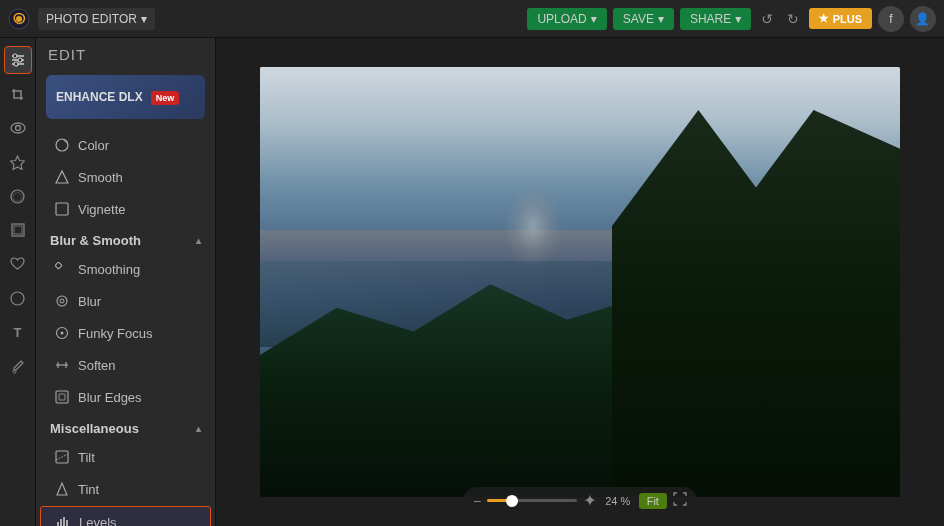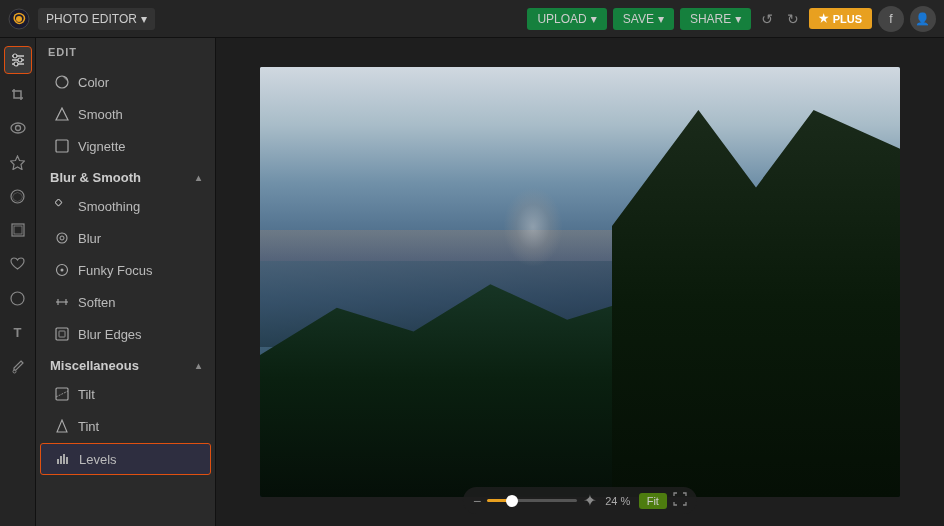--- a/index.html
+++ b/index.html
@@ -140,22 +140,22 @@
       flex-direction: column;
       overflow-y: auto;
       flex-shrink: 0;
       border-right: 1px solid #111;
     }
     .side-panel::-webkit-scrollbar { width: 4px; }
     .side-panel::-webkit-scrollbar-thumb { background: #444; }
 
     .panel-header {
       padding: 8px 12px;
-      font-size: 11px;
-      font-weight: bold;
+      font-size: 15px;
+      font-weight: normal;
       color: #aaa;
       letter-spacing: 1px;
       text-transform: uppercase;
     }
 
     .enhance-banner {
       margin: 4px 10px 10px;
       background: linear-gradient(135deg, #3a5080, #2a3a60);
       border-radius: 6px;
       padding: 8px 10px;
@@ -448,20 +448,26 @@
       <svg width="14" height="15" viewBox="0 0 14 15">
           <path d="M10,2 L12,4 L5,11 L3,11 L3,9 Z" fill="none" stroke="#888" stroke-width="1.2"></path>
           <circle cx="3.5" cy="12.5" r="1.5" fill="none" stroke="#888" stroke-width="1"></circle>
         </svg>
     </div>
   </div>
 
   <div class="side-panel">
     <div class="panel-header">EDIT</div>
 
+    <div class="enhance-banner">
+      <div>
+        <span class="enhance-banner-text">ENHANCE DLX</span>
+        <span class="new-badge">New</span>
+      </div>
+    </div>
 
     <div class="menu-item">
       <span class="menu-icon">
         <svg width="14" height="14" viewBox="0 0 14 14">
             <circle cx="7" cy="7" r="6" fill="none" stroke="#aaa" stroke-width="1.2"></circle>
             <path d="M7,1 A6,6 0 0,1 13,7" fill="#aaa" opacity="0.6"></path>
           </svg>
       </span>
       <span>Color</span>
     </div>

